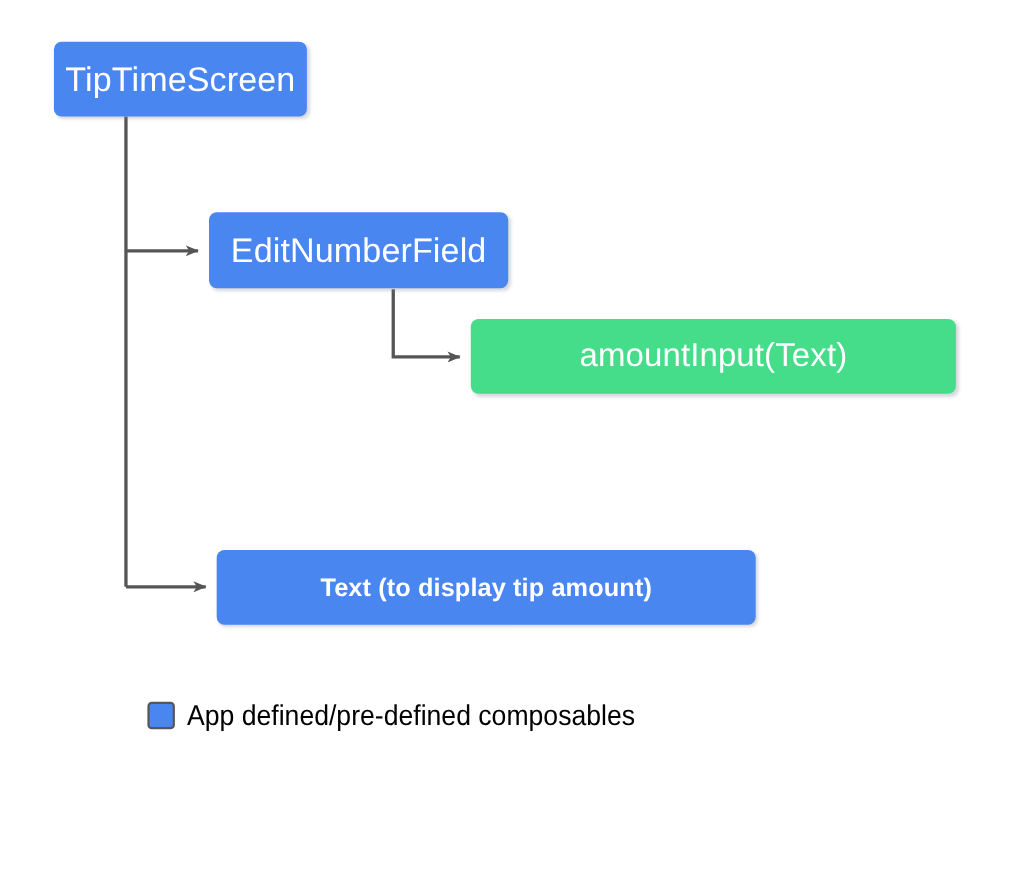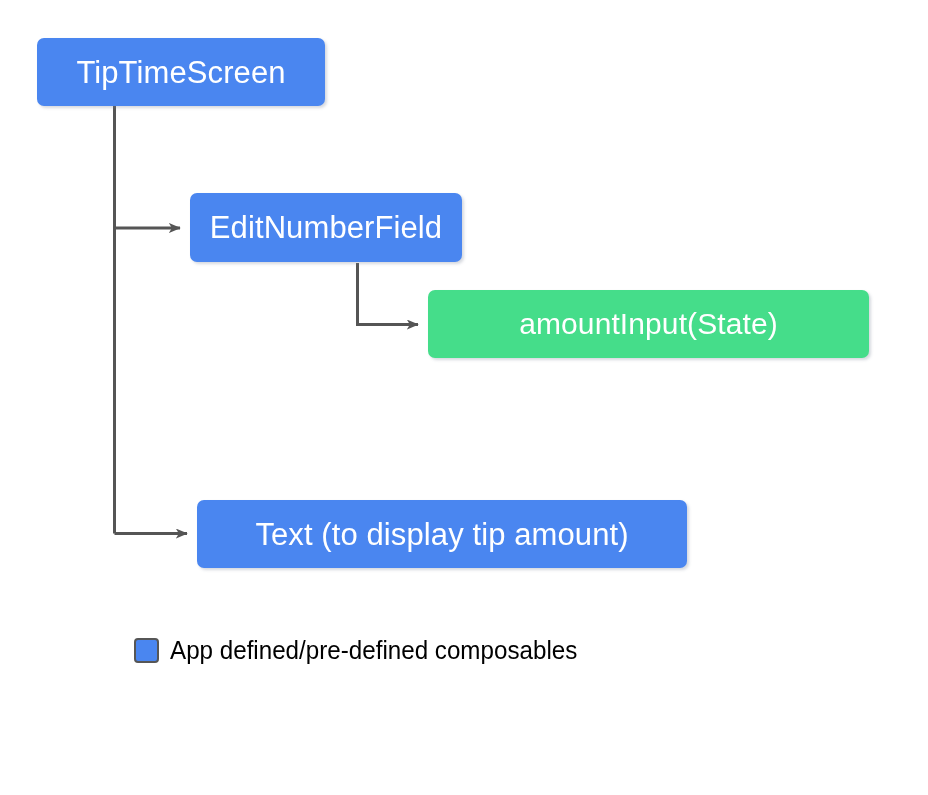--- a/index.html
+++ b/index.html
@@ -49,37 +49,37 @@
     font-size: 31px;
     line-height: 1;
     letter-spacing: 0.1px;
     white-space: nowrap;
     font-weight: 400;
   }
   .node.blue  { background: #4a86f0; }
   .node.green { background: #45dd8a; }
 
   #node-tiptimescreen {
-    left: 37px;  top: 38px;  width: 288px; height: 68px; align-items: center;
+    left: 49px;  top: 38px;  width: 230px; height: 68px; align-items: center;
   }
   #node-tiptimescreen .node-label { font-size: 31px; }
 
   #node-editnumberfield {
     left: 190px; top: 193px; width: 272px; height: 69px;
   }
 
   #node-amountinput {
     left: 428px; top: 290px; width: 441px; height: 68px;
   }
   #node-amountinput .node-label { font-size: 30px; }
 
   #node-text-tip {
     left: 197px; top: 500px; width: 490px; height: 68px;
   }
-  #node-text-tip .node-label { font-size: 31px; }
+  #node-text-tip .node-label { font-size: 23px; font-weight: bold; }
 
   
   #legend {
     position: absolute;
     left: 134px;
     top: 632px;
     z-index: 2;
   }
   .legend-row {
     display: flex;
@@ -131,21 +131,21 @@
 
   <div class="node blue" id="node-tiptimescreen">
     <span class="node-label">TipTimeScreen</span>
   </div>
 
   <div class="node blue" id="node-editnumberfield">
     <span class="node-label">EditNumberField</span>
   </div>
 
   <div class="node green" id="node-amountinput">
-    <span class="node-label">amountInput(State)</span>
+    <span class="node-label">amountInput(Text)</span>
   </div>
 
   <div class="node blue" id="node-text-tip">
     <span class="node-label">Text (to display tip amount)</span>
   </div>
 
   <div id="legend">
     <div class="legend-row">
       <span class="legend-swatch blue"></span>
       <span class="legend-text">App defined/pre-defined composables</span>

